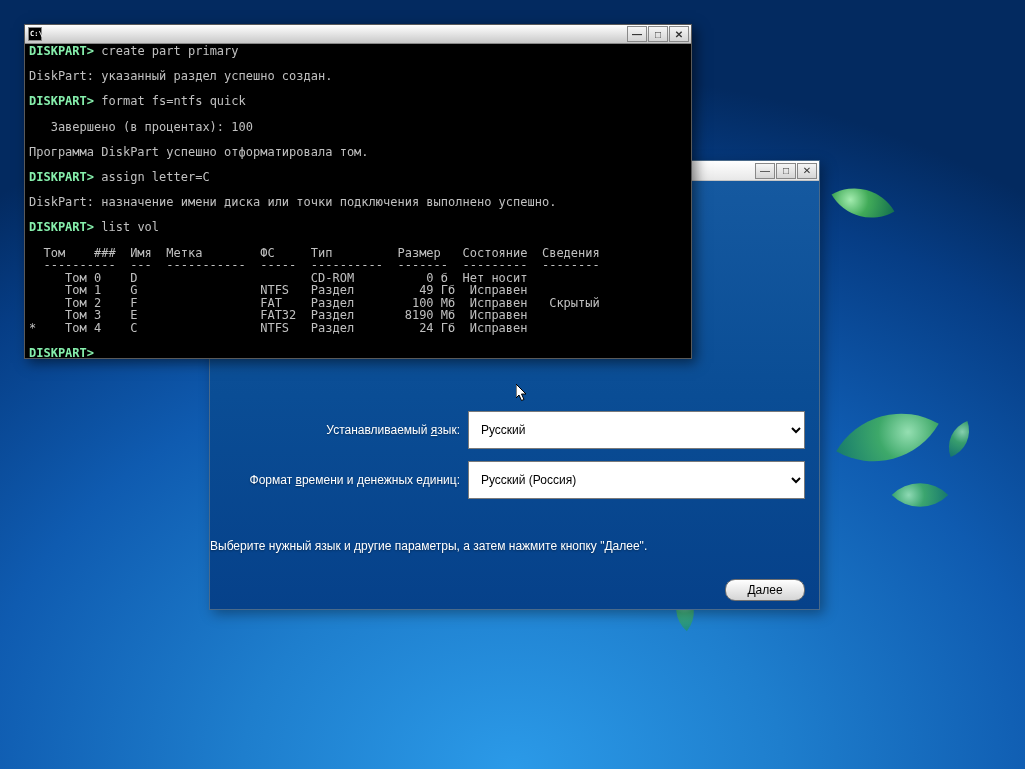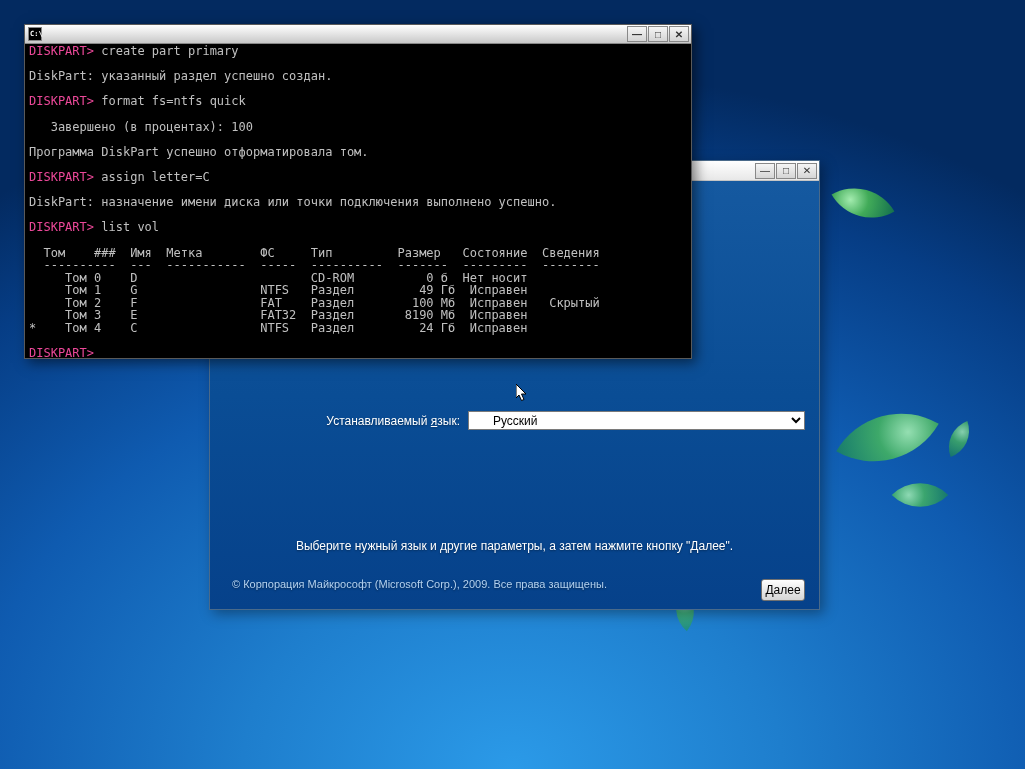--- a/index.html
+++ b/index.html
@@ -78,52 +78,51 @@
   }
   .form-row label {
     flex: 0 0 244px;
     text-align: right;
     padding-right: 8px;
     text-shadow: 0 1px 2px rgba(0,0,0,0.4);
   }
   .form-row label .u { text-decoration: underline; }
   .form-select {
     flex: 1;
-    height: 19px;
+    height: 38px;
     background: #fff;
     border: 1px solid #7a7a7a;
     font-size: 12px;
-    padding: 0 20px;
+    padding: 0 8px;
     color:#000;
   }
   .instruction {
     position:absolute;
     top:358px;
     left:0; right:0;
-    text-align:center;
     font-size:12px;
     text-shadow: 0 1px 2px rgba(0,0,0,0.4);
   }
   .copyright {
     position:absolute;
     top:397px;
     left:22px;
     font-size:11px;
     color: #b3d1ef;
     text-shadow: 0 1px 2px rgba(0,0,0,0.4);
   }
   .next-btn {
     position:absolute;
     top: 398px;
     right: 14px;
-    width: 44px;
+    width: 80px;
     height: 22px;
     background: linear-gradient(to bottom, #ffffff 0%, #eaeaea 50%, #d5d5d5 100%);
     border:1px solid #707070;
-    border-radius: 3px;
+    border-radius: 10px;
     font-size:12px;
     color:#000;
     text-align:center;
     line-height:20px;
     cursor:pointer;
   }
 
   
   .cmd-window {
     position: absolute;
@@ -163,21 +162,21 @@
     background:#000;
     color: #c0c0c0;
     font-family: "Lucida Console", "Consolas", monospace;
     font-size: 12px;
     line-height: 1.05;
     padding: 1px 4px;
     white-space: pre;
     height: calc(100% - 19px);
     overflow: hidden;
   }
-  .cmd-body b { font-weight: normal; color:#ec4899; }
+  .cmd-body b { font-weight: bold; color:#86efac; }
 
   
   .cursor-arrow {
     position:absolute;
     top: 384px;
     left: 516px;
     width:12px;
     height:19px;
     pointer-events:none;
     z-index: 10;
@@ -202,23 +201,28 @@
     </div>
   </div>
   <div class="installer-body">
     <div class="lang-form">
       <div class="form-row">
         <label>Устанавливаемый <span class="u">я</span>зык:</label>
         <select class="form-select">
           <option>Русский</option>
         </select>
       </div>
+      <div class="form-row">
+        <label>Формат <span class="u">в</span>ремени и денежных единиц:</label>
+        <select class="form-select">
+          <option>Русский (Россия)</option>
+        </select>
+      </div>
     </div>
     <div class="instruction">Выберите нужный язык и другие параметры, а затем нажмите кнопку "Далее".</div>
-    <div class="copyright">© Корпорация Майкрософт (Microsoft Corp.), 2009. Все права защищены.</div>
     <div class="next-btn">Далее</div>
   </div>
 </div>
 
 <div class="cmd-window">
   <div class="cmd-titlebar">
     <div class="cmd-icon">C:\</div>
     <div class="titlebar-btns">
       <div class="titlebar-btn">—</div>
       <div class="titlebar-btn">□</div>

